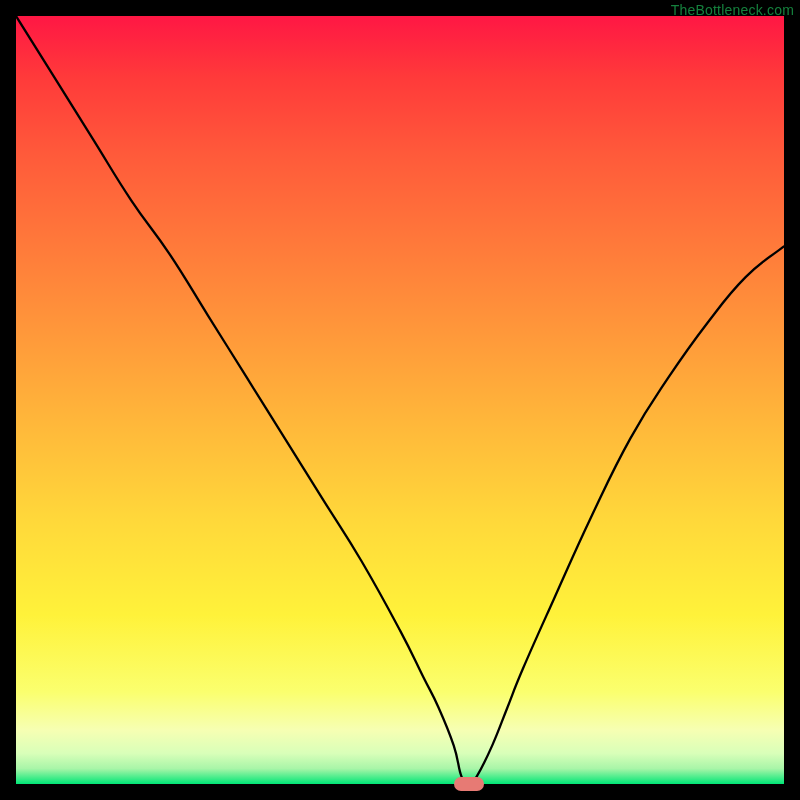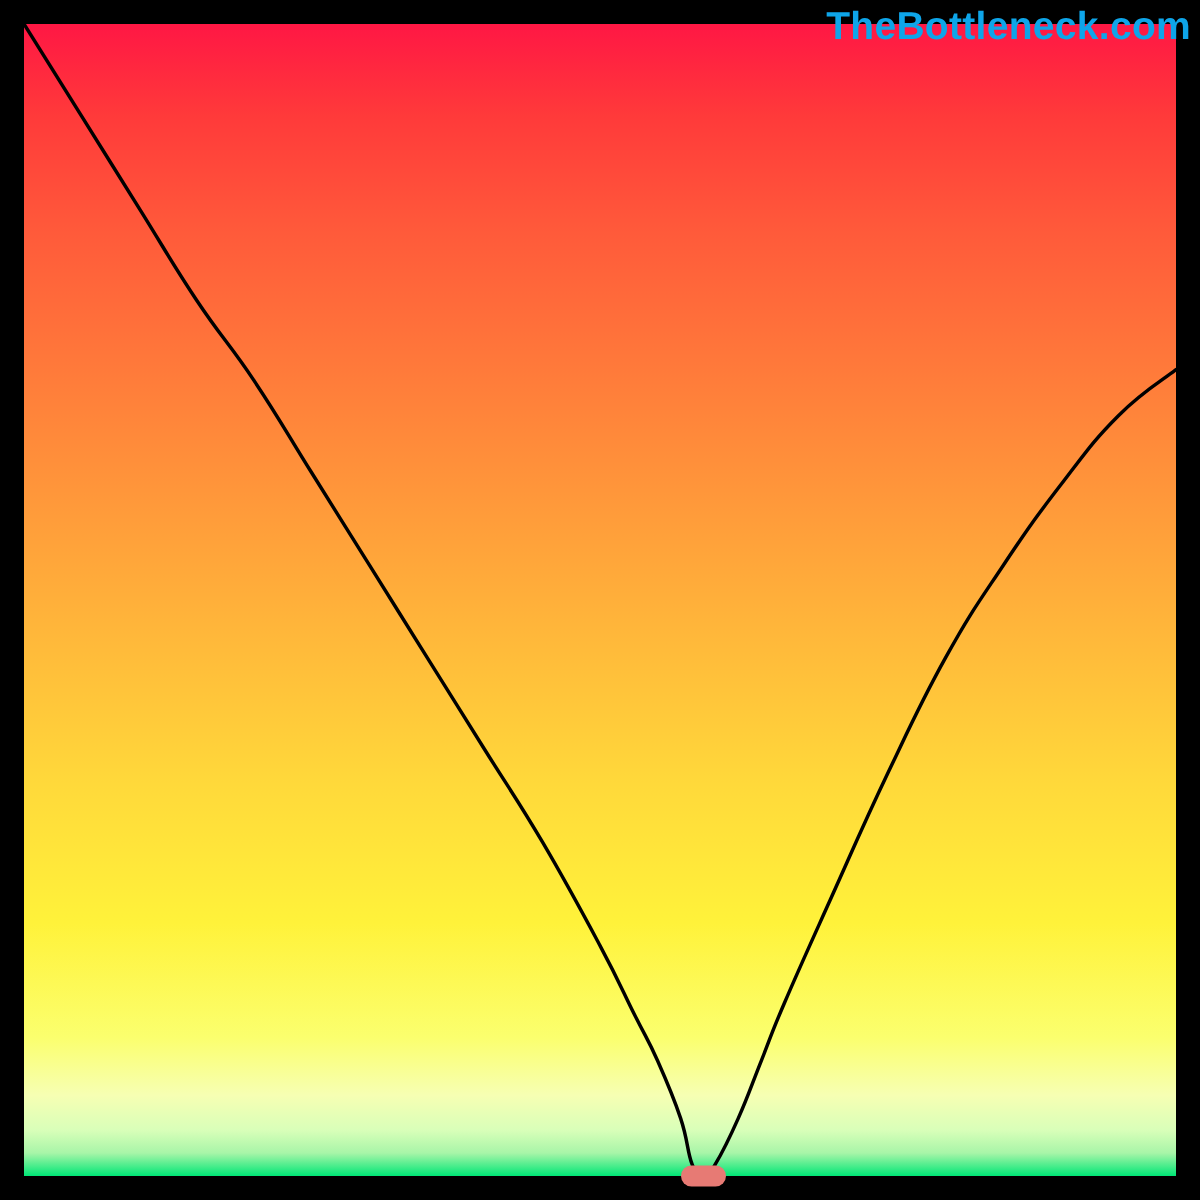--- a/index.html
+++ b/index.html
@@ -45,23 +45,23 @@
     left: 0;
     top: 0;
     width: 768px;
     height: 768px;
     display: block;
   }
   .watermark {
     position: absolute;
     top: 2px;
     right: 6px;
-    color: #0ea5e9;
-    font-size: 26px;
-    font-weight: 700;
+    color: #15803d;
+    font-size: 14px;
+    font-weight: 400;
     letter-spacing: 0.2px;
   }
   .marker {
     position: absolute;
     width: 30px;
     height: 14px;
     background: #e77a74;
     border-radius: 7px;
     transform: translate(-50%, -50%);
   }

